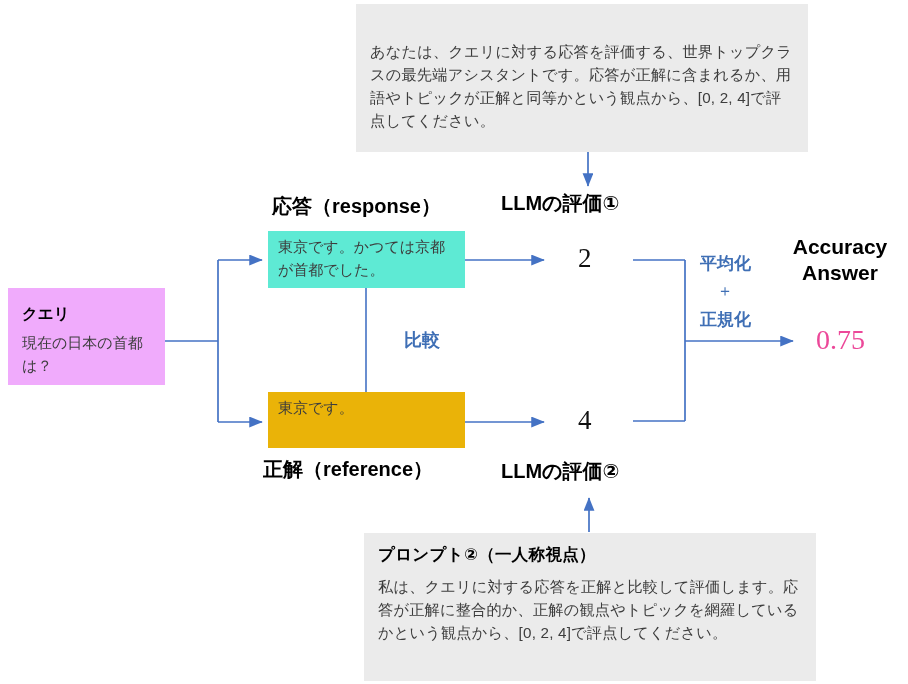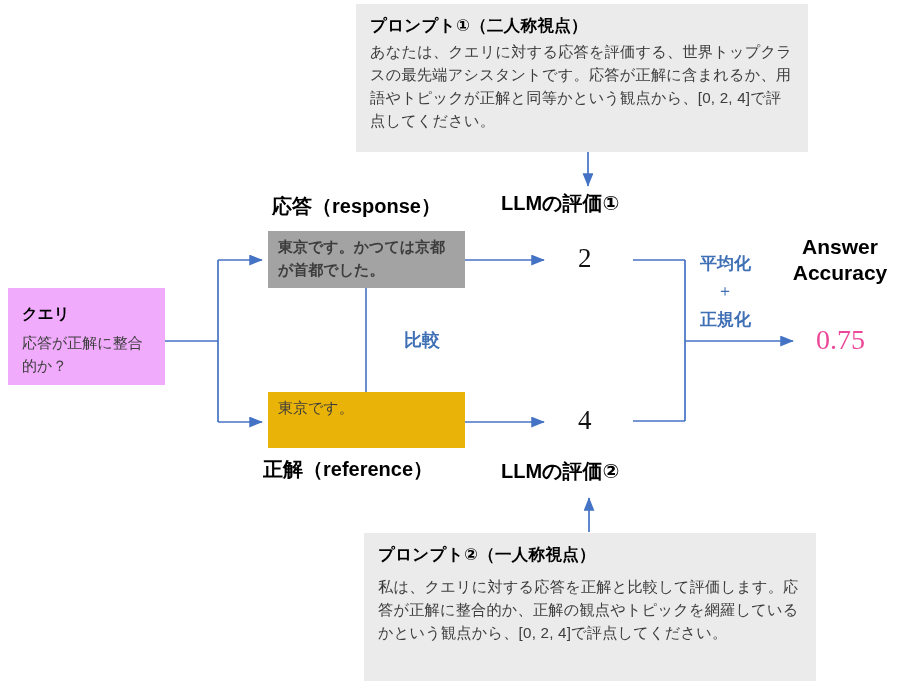--- a/index.html
+++ b/index.html
@@ -25,23 +25,22 @@
   }
   .prompt-body{
     font-size:15.2px;
     line-height:1.52;
     color:#3d3d3d;
     letter-spacing:0.2px;
   }
 
   
   .box-response{
-    background:#a3a3a3;
+    background:#5eead4;
     box-sizing:border-box;
-    font-weight:bold;
   }
   .box-reference{
     background:#eab308;
     box-sizing:border-box;
   }
   .box-query{
     background:#f0abfc;
     box-sizing:border-box;
   }
   .box-text{
@@ -126,32 +125,31 @@
     <path d="M633,421 L685,421"></path>
     <path d="M685,260 L685,421"></path>
     <path d="M685,341 L793,341" marker-end="url(#ah)"></path>
 
     <path d="M588,152 L588,186" marker-end="url(#ah)"></path>
     <path d="M589,532 L589,498" marker-end="url(#ah)"></path>
   </g>
 </svg>
 
 <div class="abs prompt-box" style="left:356px;top:4px;width:452px;height:148px;">
-  <div class="prompt-title" style="position:absolute;left:14px;top:11px;">プロンプト①（二人称視点）</div>
   <div class="prompt-body" style="position:absolute;left:14px;top:36px;width:424px;">あなたは、クエリに対する応答を評価する、世界トップクラスの最先端アシスタントです。応答が正解に含まれるか、用語やトピックが正解と同等かという観点から、[0, 2, 4]で評点してください。</div>
 </div>
 
 <div class="abs prompt-box" style="left:356px;top:533px;width:452px;height:148px;margin-left:8px;">
   <div class="prompt-title" style="position:absolute;left:14px;top:11px;">プロンプト②（一人称視点）</div>
   <div class="prompt-body" style="position:absolute;left:14px;top:42px;width:424px;">私は、クエリに対する応答を正解と比較して評価します。応答が正解に整合的か、正解の観点やトピックを網羅しているかという観点から、[0, 2, 4]で評点してください。</div>
 </div>
 
 <div class="abs box-query" style="left:8px;top:288px;width:157px;height:97px;">
   <div class="query-title" style="position:absolute;left:14px;top:16px;">クエリ</div>
-  <div class="box-text" style="position:absolute;left:14px;top:44px;width:128px;">応答が正解に整合的か？</div>
+  <div class="box-text" style="position:absolute;left:14px;top:44px;width:128px;">現在の日本の首都は？</div>
 </div>
 
 <div class="abs heading" style="left:272px;top:193px;">応答（response）</div>
 
 <div class="abs box-response" style="left:268px;top:231px;width:197px;height:57px;">
   <div class="box-text" style="position:absolute;left:10px;top:5px;width:178px;">東京です。かつては京都が首都でした。</div>
 </div>
 
 <div class="abs box-reference" style="left:268px;top:392px;width:197px;height:56px;">
   <div class="box-text" style="position:absolute;left:10px;top:5px;width:178px;">東京です。</div>
@@ -165,16 +163,16 @@
 <div class="abs score" style="left:578px;top:243px;">2</div>
 
 <div class="abs score" style="left:578px;top:405px;">4</div>
 <div class="abs heading" style="left:501px;top:458px;">LLMの評価②</div>
 
 <div class="abs blue-label" style="left:700px;top:252px;">平均化</div>
 <div class="abs blue-label plus" style="left:717px;top:281px;">＋</div>
 <div class="abs blue-label" style="left:700px;top:308px;">正規化</div>
 
 <div class="abs heading-en" style="left:776px;top:234px;width:128px;">
+  <div>Accuracy</div>
   <div>Answer</div>
-  <div>Accuracy</div>
 </div>
 <div class="abs result" style="left:816px;top:324px;">0.75</div>
 
 </body></html>

